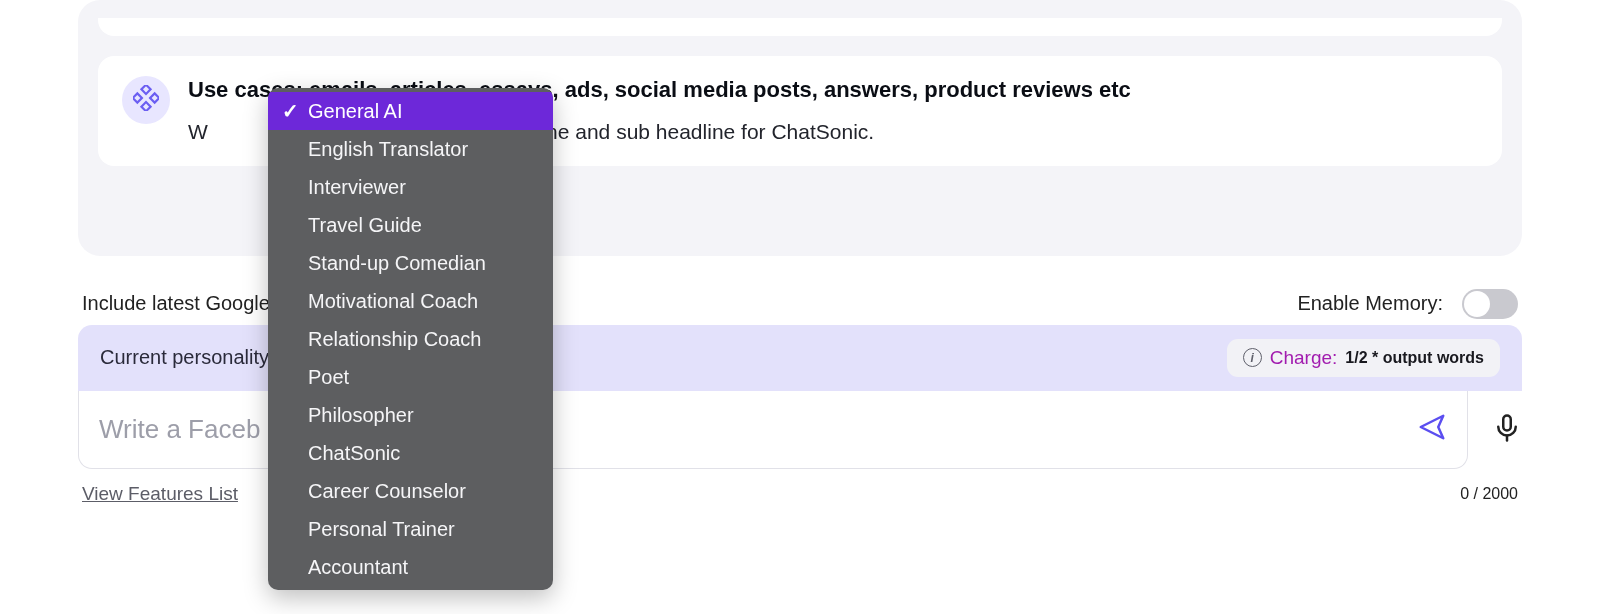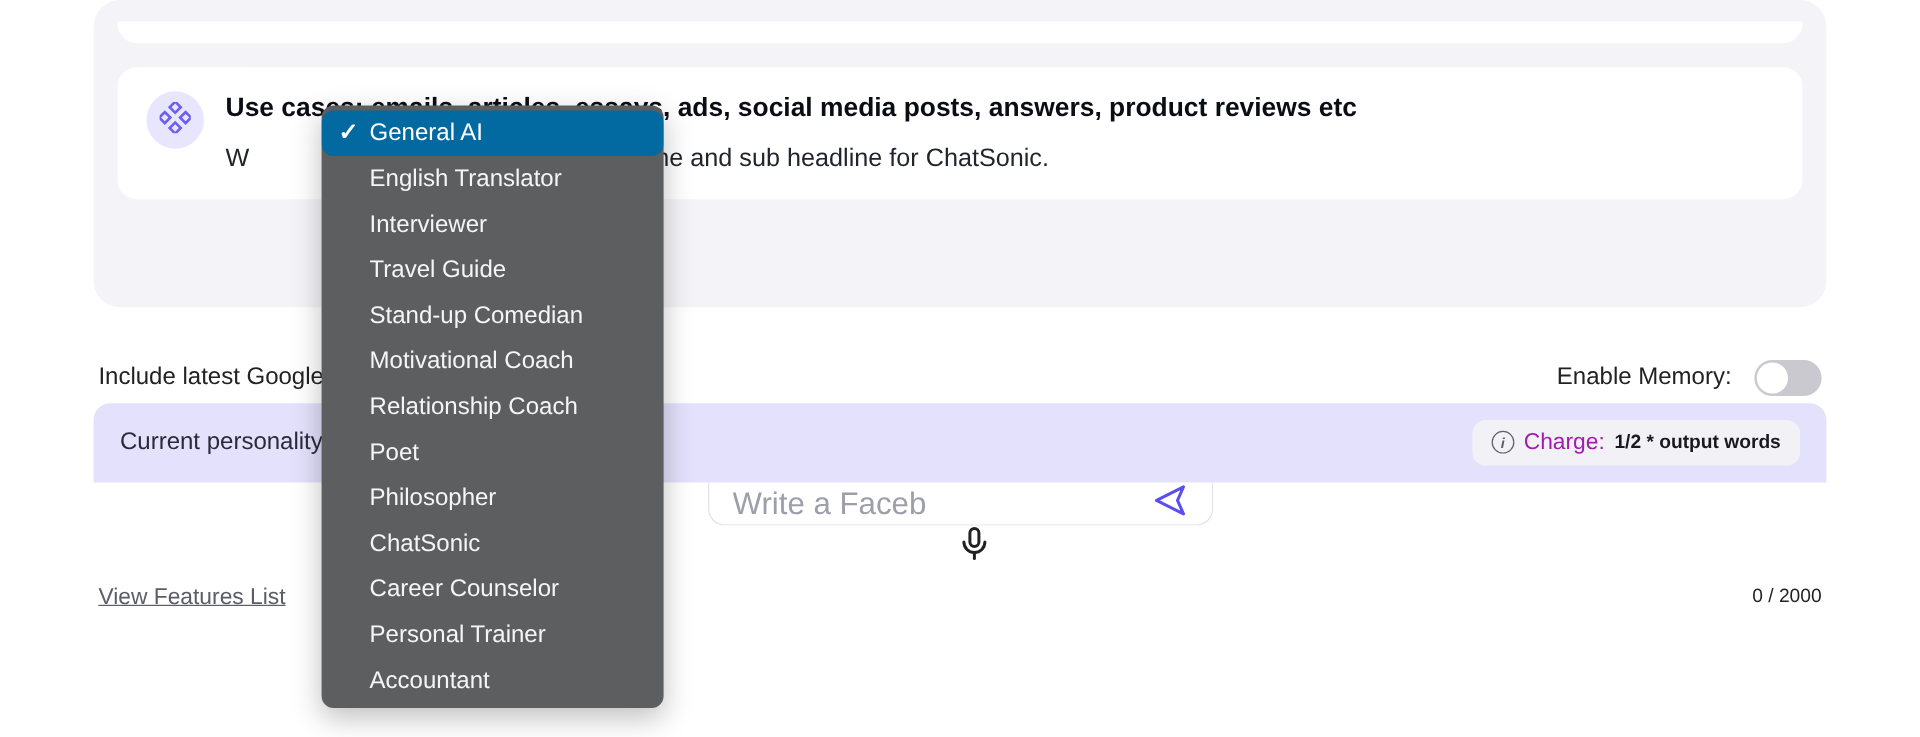--- a/index.html
+++ b/index.html
@@ -63,21 +63,21 @@
     }
     .card-body {
       font-size: 21px;
       color: #22242c;
       line-height: 1.4;
     }
     .controls-row {
       display: flex;
       align-items: center;
       justify-content: space-between;
-      margin-top: 44px;
+      margin-top: 33px;
       padding: 0 4px;
     }
     .control-left {
       display: flex;
       align-items: center;
       gap: 10px;
     }
     .control-label {
       font-size: 20px;
       color: #222;
@@ -209,23 +209,22 @@
     }
     .dropdown-item {
       padding: 7px 14px 7px 40px;
       font-size: 20px;
       color: #f5f5f7;
       cursor: pointer;
       position: relative;
       line-height: 1.2;
     }
     .dropdown-item.selected {
-      background: #0369a1;
+      background: #6d28d9;
       color: #ffffff;
-      border-radius: 10px;
     }
     .dropdown-item.selected::before {
       content: "✓";
       position: absolute;
       left: 14px;
       font-weight: 700;
     }
     .row-align {
       display: flex;
       align-items: center;
@@ -284,21 +283,21 @@
       <span class="personality-left">Current personality:</span>
       <span class="personality-select-box" style="visibility:hidden"></span>
     </div>
     <div class="charge-pill">
       <span class="info-icon-circle">i</span>
       <span class="charge-label">Charge:</span>
       <span class="charge-value">1/2 * output words</span>
     </div>
   </div>
 
-  <div class="row-align" style="gap:0;flex-direction:column;">
+  <div class="row-align" style="gap:0;">
     <div class="input-container" style="flex:1">
       <input class="text-input" type="text" placeholder="Write a Faceb" style="">
       <span class="send-icon">
         <svg width="30" height="30" viewBox="0 0 24 24" fill="none" stroke="currentColor" stroke-width="2" stroke-linejoin="round" stroke-linecap="round">
           <path d="M3 12 L21 3 L17 12 L21 21 Z"></path>
         </svg>
       </span>
     </div>
     <span class="mic-button">
       <svg width="30" height="30" viewBox="0 0 24 24" fill="none" stroke="currentColor" stroke-width="2" stroke-linecap="round">

